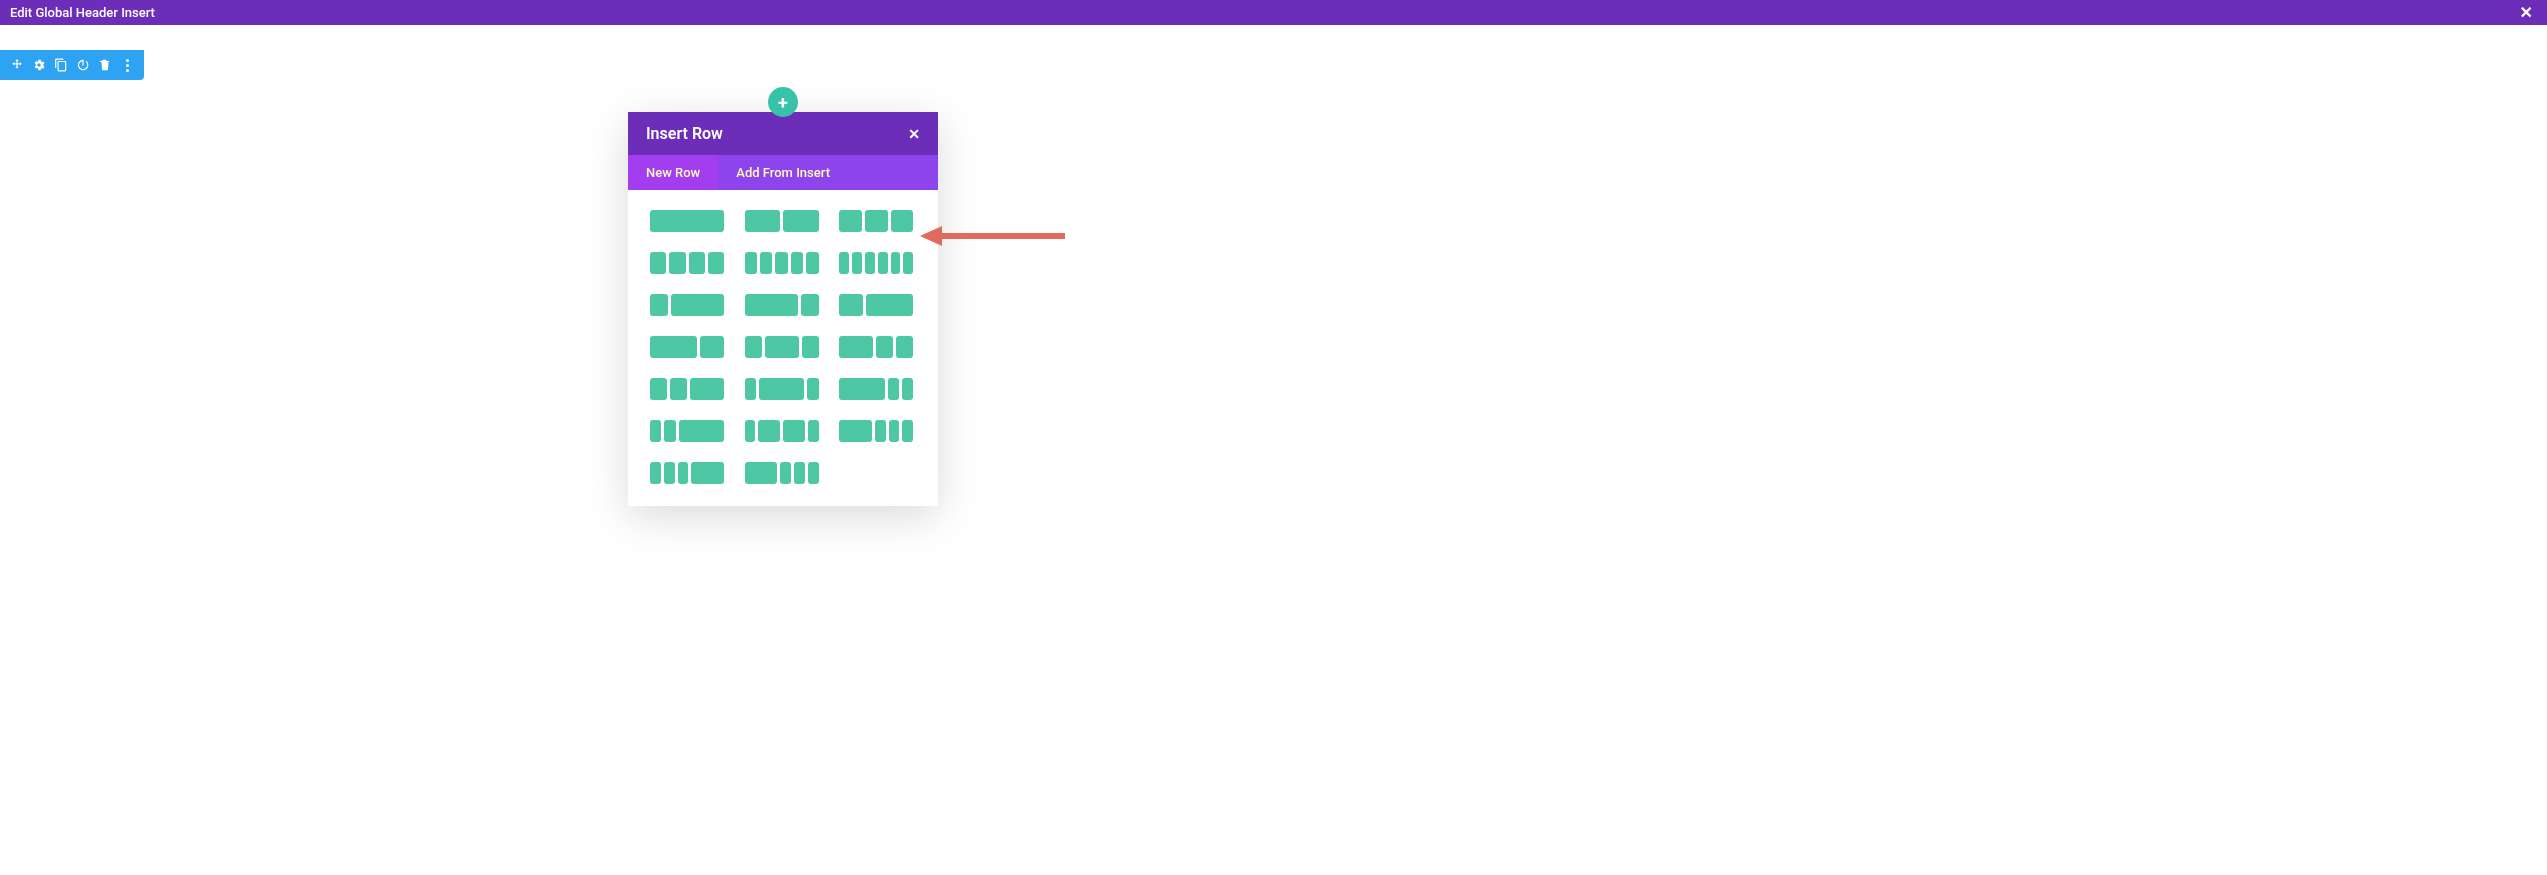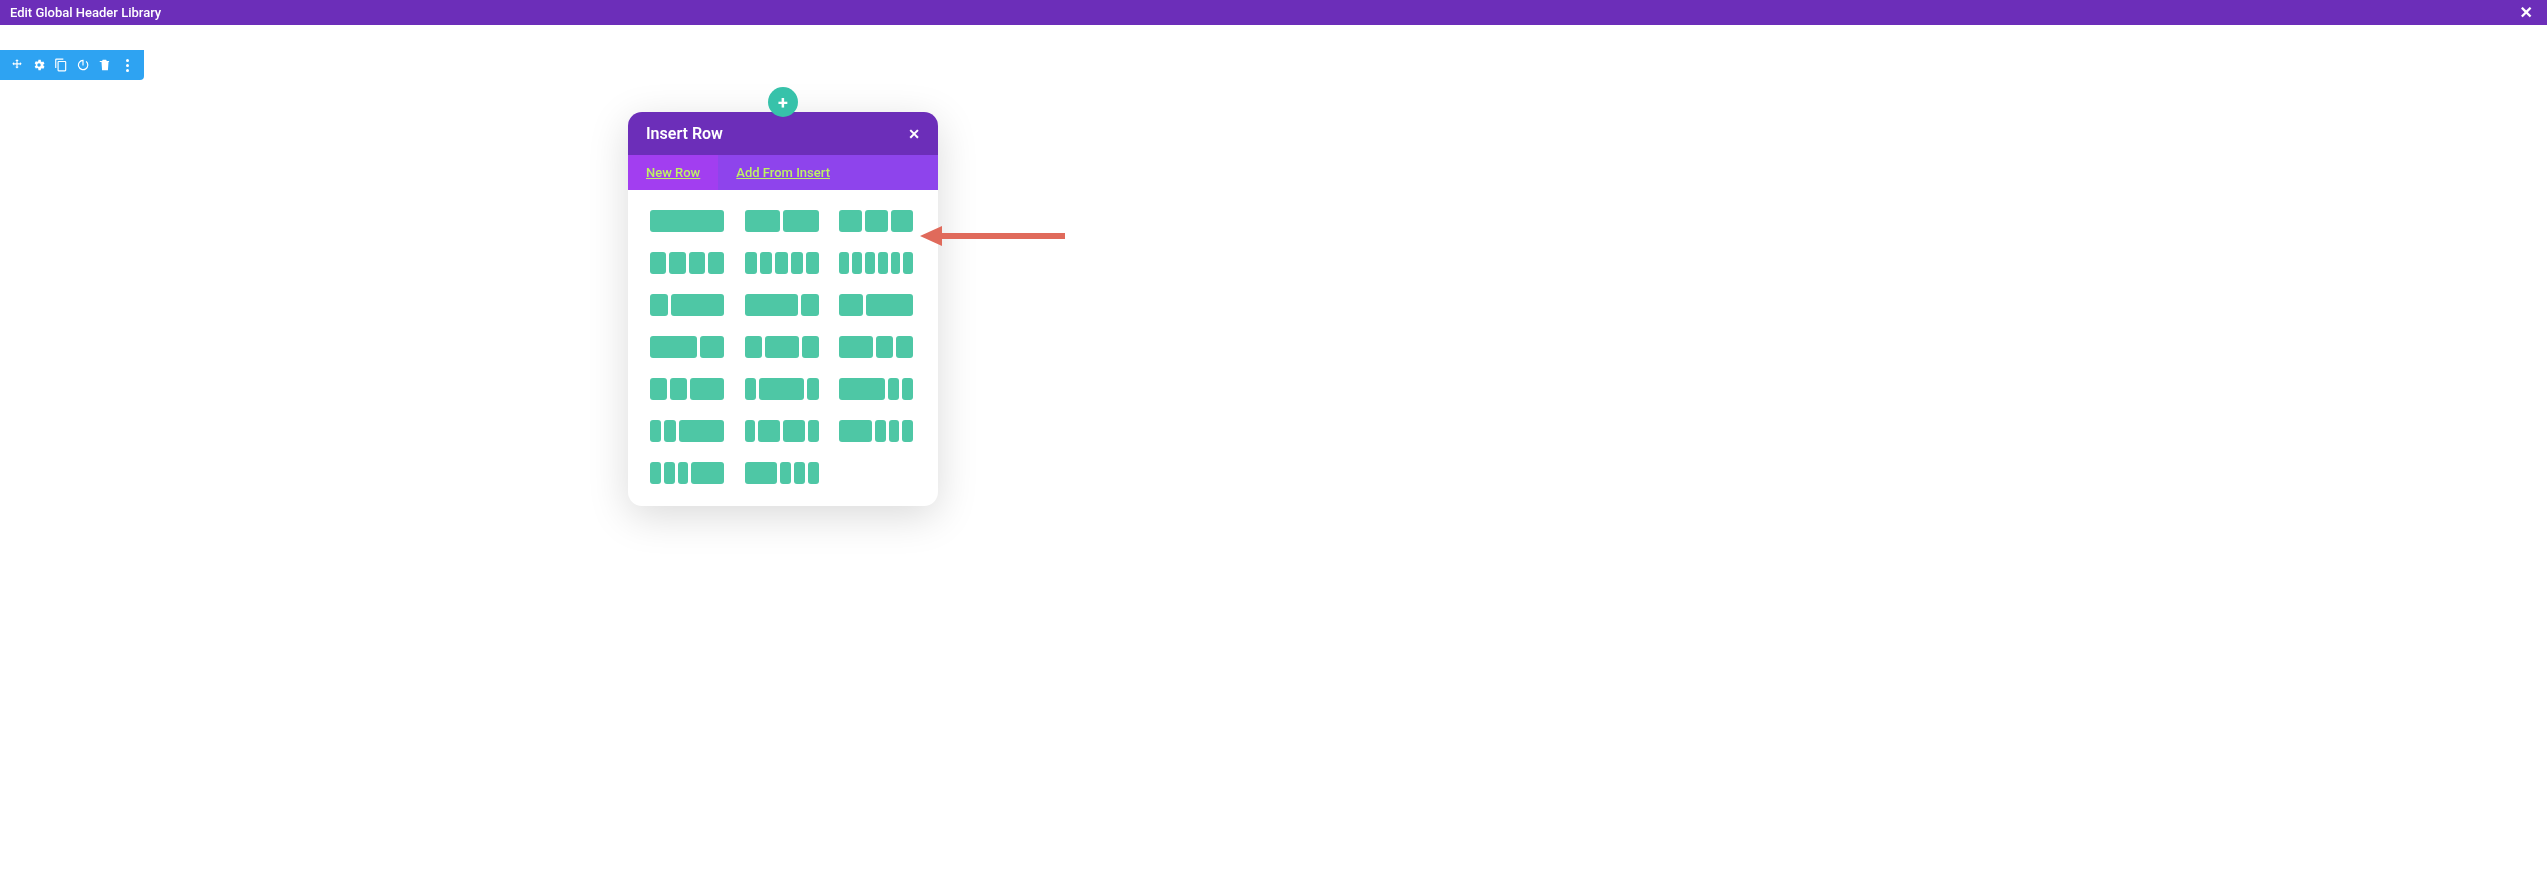--- a/index.html
+++ b/index.html
@@ -74,21 +74,21 @@
     cursor:pointer;
     z-index: 5;
   }
 
   .modal {
     position: absolute;
     top: 87px;
     left: 628px;
     width: 310px;
     background: #fff;
-    border-radius: 14px;
+    border-radius: 0;
     box-shadow: 0 10px 40px rgba(0,0,0,0.15);
     overflow: hidden;
   }
   .modal-header {
     background: #6c2eb9;
     color: #fff;
     display:flex;
     align-items:center;
     justify-content:space-between;
     padding: 12px 18px;
@@ -100,24 +100,23 @@
     font-size: 14px;
     font-weight: bold;
   }
   .modal-tabs {
     display:flex;
     background: #8e44ec;
   }
   .modal-tabs .tab {
     padding: 10px 18px;
     font-size: 13px;
-    color: #bef264;
+    color: #fef9c3;
     cursor:pointer;
     font-weight: 500;
-    text-decoration: underline;
   }
   .modal-tabs .tab.active {
     background: #a23ef0;
   }
 
   .layout-grid {
     padding: 20px 22px 22px;
     display: grid;
     grid-template-columns: repeat(3, 1fr);
     gap: 20px 18px;
@@ -160,21 +159,21 @@
     position: absolute;
     top: 196px;
     left: 920px;
     pointer-events: none;
   }
 </style>
 </head>
 <body>
 
 <div class="top-bar">
-  <span class="title">Edit Global Header Library</span>
+  <span class="title">Edit Global Header Insert</span>
   <span class="close-x">✕</span>
 </div>
 
 <div class="canvas">
 
   <div class="toolbar">
     <span class="icon">
       <svg viewBox="0 0 24 24">
           <path d="M12 2l3 3h-2v4h4V7l3 3-3 3v-2h-4v4h2l-3 3-3-3h2v-4H7v2l-3-3 3-3v2h4V5H9l3-3z"></path>
         </svg>

